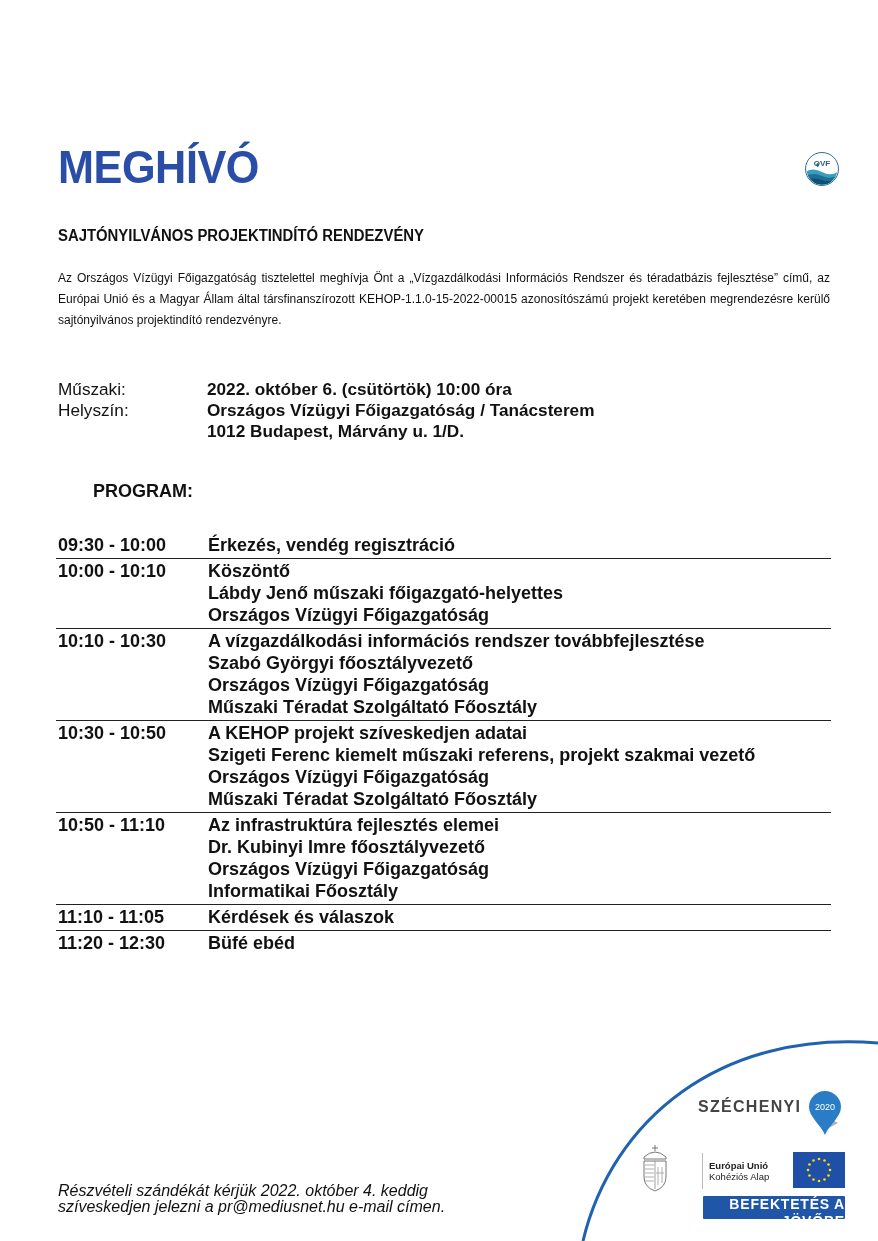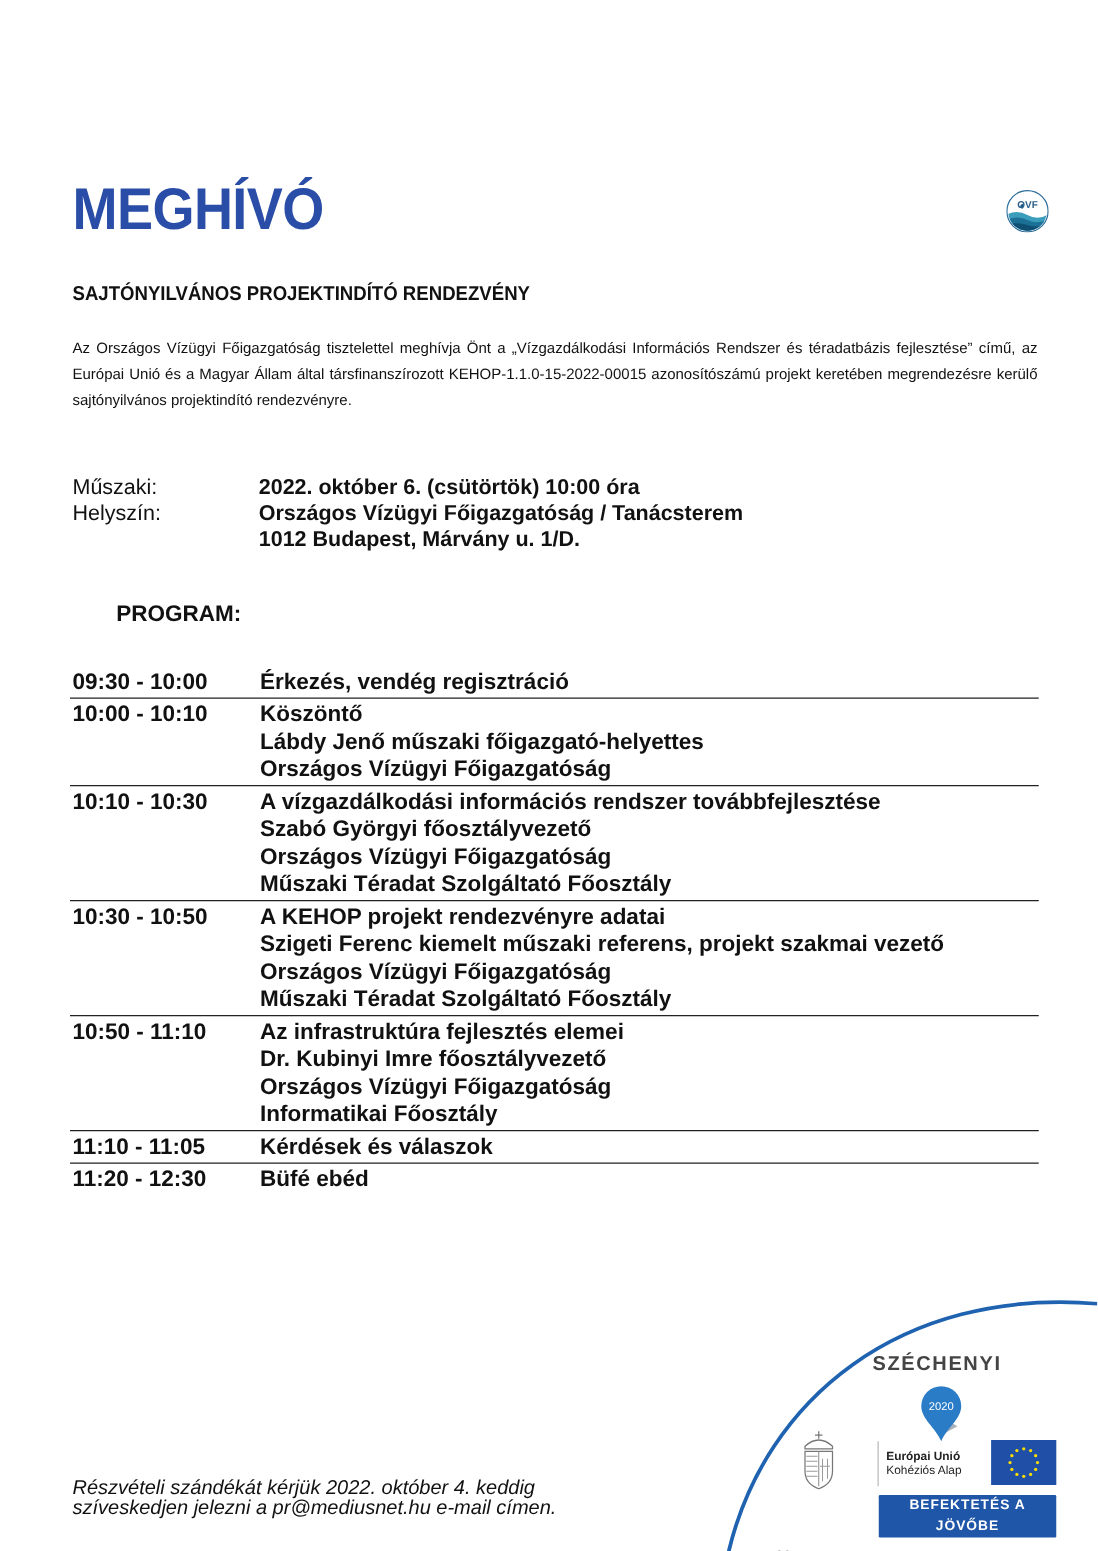--- a/index.html
+++ b/index.html
@@ -29,34 +29,34 @@
     .schedule .entry { display: flex; border-bottom: 1.3px solid #222; padding: 1px 0 2px 0; }
     .schedule .entry:last-child { border-bottom: none; }
     .schedule .time { width: 150px; padding-left: 2px; line-height: 22px; white-space: nowrap; }
     .schedule .lines { flex: 1; }
     .schedule .line { line-height: 22px; white-space: nowrap; }
 
     .note { left: 58px; top: 1183px; font-size: 16px; font-style: italic; line-height: 16px; }
 
     .arc { left: 0; top: 0; width: 878px; height: 1241px; pointer-events: none; }
 
-    .szechenyi { left: 698px; top: 1083px; display: flex; align-items: center; flex-direction: column; }
+    .szechenyi { left: 698px; top: 1083px; display: flex; align-items: center; }
     .szechenyi .word { font-size: 16px; font-weight: bold; color: #444; letter-spacing: 1.3px; }
     .pin { margin-left: 6px; width: 36px; height: 48px; position: relative; top: 6px; }
 
     .coat { left: 630px; top: 1143px; width: 50px; height: 50px; }
     .kormany { left: 612px; top: 1239px; width: 84px; text-align: center; font-family: "Liberation Serif", serif;
                font-size: 10px; line-height: 11px; color: #333; letter-spacing: 0.2px; font-variant: small-caps; }
 
     .eu-divider { left: 702px; top: 1153px; width: 1px; height: 36px; background: #bbb; }
     .eu-text { left: 709px; top: 1160px; font-size: 9.5px; line-height: 11px; color: #222; }
     .eu-text .b { font-weight: bold; }
     .eu-flag { left: 793px; top: 1152px; width: 52px; height: 36px; background: #1f4fa6; }
-    .befektetes { left: 703px; top: 1196px; width: 142px; height: 34px; background: #1f56a8; color: #fff;
-                  font-size: 11px; font-weight: bold; letter-spacing: 0.8px; line-height: 17px; text-align: center; border-radius: 1px; }
+    .befektetes { left: 703px; top: 1196px; width: 142px; height: 23px; background: #1f56a8; color: #fff;
+                  font-size: 14px; font-weight: bold; letter-spacing: 0.8px; line-height: 17px; text-align: right; border-radius: 1px; }
   </style>
 </head>
 <body>
 
 <div class="abs title">MEGHÍVÓ</div>
 
 <svg class="abs ovf-logo" viewBox="0 0 34 34">
   <defs>
     <clipPath id="ovfclip">
         <circle cx="17" cy="17" r="15.5"></circle>
@@ -115,21 +115,21 @@
       <div class="lines">
         <div class="line">A vízgazdálkodási információs rendszer továbbfejlesztése</div>
         <div class="line">Szabó Györgyi főosztályvezető</div>
         <div class="line">Országos Vízügyi Főigazgatóság</div>
         <div class="line">Műszaki Téradat Szolgáltató Főosztály</div>
       </div>
     </div>
     <div class="entry">
       <div class="time">10:30 - 10:50</div>
       <div class="lines">
-        <div class="line">A KEHOP projekt rendezvényre adatai</div>
+        <div class="line">A KEHOP projekt szíveskedjen adatai</div>
         <div class="line">Szigeti Ferenc kiemelt műszaki referens, projekt szakmai vezető</div>
         <div class="line">Országos Vízügyi Főigazgatóság</div>
         <div class="line">Műszaki Téradat Szolgáltató Főosztály</div>
       </div>
     </div>
     <div class="entry">
       <div class="time">10:50 - 11:10</div>
       <div class="lines">
         <div class="line">Az infrastruktúra fejlesztés elemei</div>
         <div class="line">Dr. Kubinyi Imre főosztályvezető</div>

